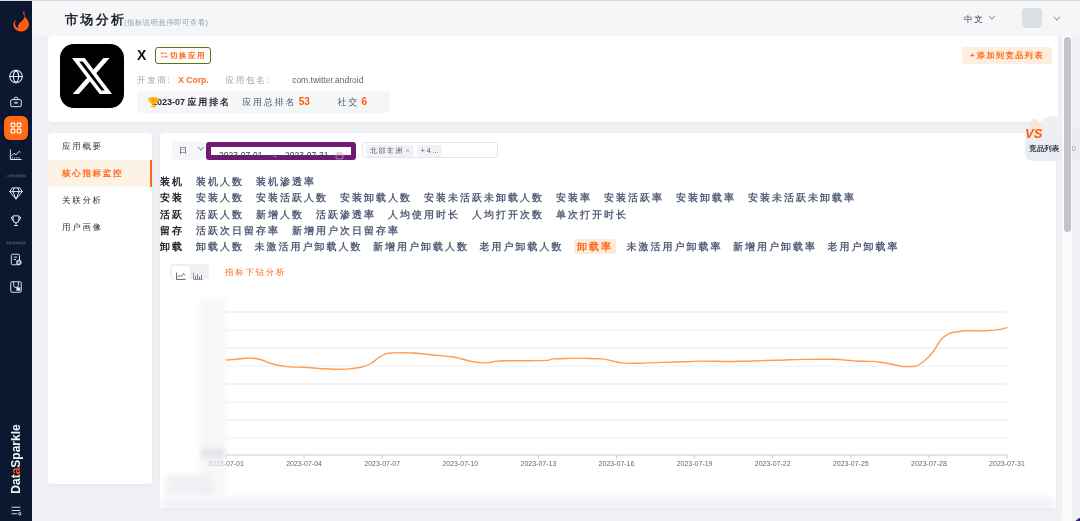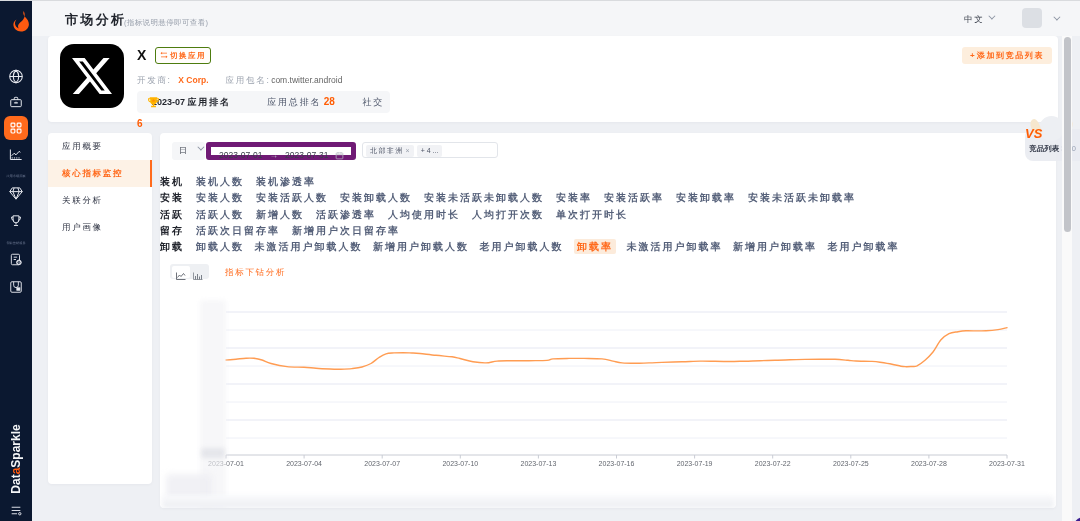--- a/index.html
+++ b/index.html
@@ -72,28 +72,28 @@
 <div class="card" id="hcard"></div>
 <div id="applogo">
     <svg width="40" height="40" viewBox="0 0 24 24">
       <path fill="#fff" d="M18.9 1.15h3.68l-8.04 9.19L24 22.85h-7.41l-5.8-7.58-6.64 7.58H.46l8.6-9.83L0 1.15h7.59l5.24 6.93zm-1.29 19.5h2.04L6.49 3.24H4.3z"></path>
     </svg>
   </div>
 <div id="appname">X</div>
 <div id="swbtn"><svg style="vertical-align:-1px" width="8" height="8" viewBox="0 0 16 16" fill="#ff6a1c">
       <path d="M4.2 1.6 1 4.4l3.2 2.8V5.2H14V3.6H4.2zM11.8 14.4 15 11.6l-3.2-2.8v2H2v1.6h9.8z"></path>
     </svg> <span class="cj">切换应用</span></div>
-<div id="devline"><span class="cj">开发商</span>: <b style="margin-left:6px">X Corp.</b><span class="cj" style="margin-left:17px">应用包名</span>: <span class="pkg" style="margin-left:0">com.twitter.android</span></div>
+<div id="devline"><span class="cj">开发商</span>: <b style="margin-left:6px">X Corp.</b><span class="cj" style="margin-left:17px">应用包名</span>: <span class="pkg" style="margin-left:21px">com.twitter.android</span></div>
 <div id="rankbar">
   <svg style="position:absolute;left:10px;top:4px" width="13" height="14" viewBox="0 0 24 24">
       <path fill="#ffb300" d="M5 3h14v2h3v3c0 2.5-2 4.5-4.3 4.9A7 7 0 0 1 13 16.9V19h3.5v2.5h-9V19H11v-2.1a7 7 0 0 1-4.7-4C4 12.5 2 10.5 2 8V5h3zM4 7v1c0 1.3.8 2.4 2 2.8V7zm16 0h-2v3.8c1.2-.4 2-1.5 2-2.8z"></path>
       <path fill="#ff8f00" d="M12 6l1 2.2 2.4.2-1.8 1.6.5 2.4L12 11l-2.1 1.3.5-2.4-1.8-1.6 2.4-.2z"></path>
     </svg>
   <span style="margin-left:15px" class="t1">2023-07 <span class="cj">应用排名</span></span>
-  <span style="margin-left:34px" class="cj">应用总排名</span> <span class="num">28</span>
+  <span style="margin-left:9px" class="cj">应用总排名</span> <span class="num">53</span>
   <span style="margin-left:25px" class="cj">社交</span> <span class="num">6</span>
 </div>
 <div id="addbtn">+ <span class="cj">添加到竞品列表</span></div>
 <div class="card" id="menucard">
   <div class="mi cj">应用概要</div>
   <div class="mi on cj">核心指标监控</div>
   <div class="mi cj">关联分析</div>
   <div class="mi cj">用户画像</div>
 </div>
 <div class="card" id="maincard">

